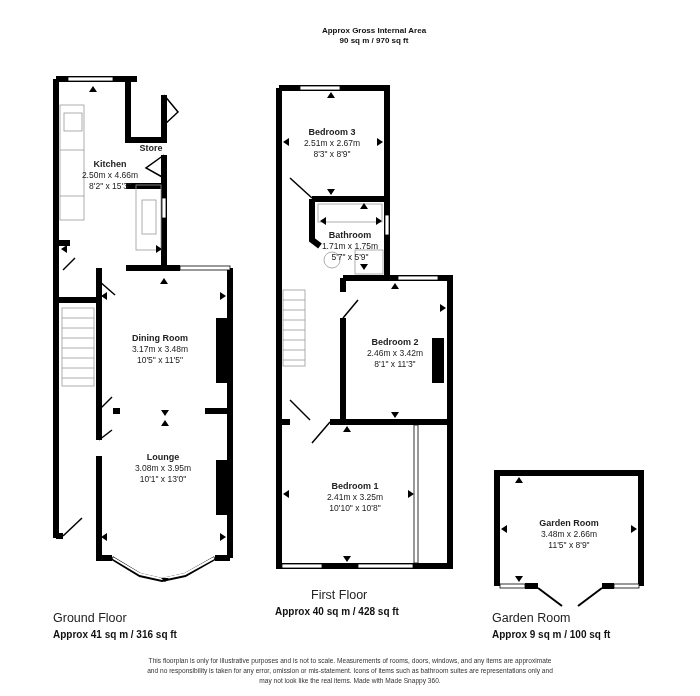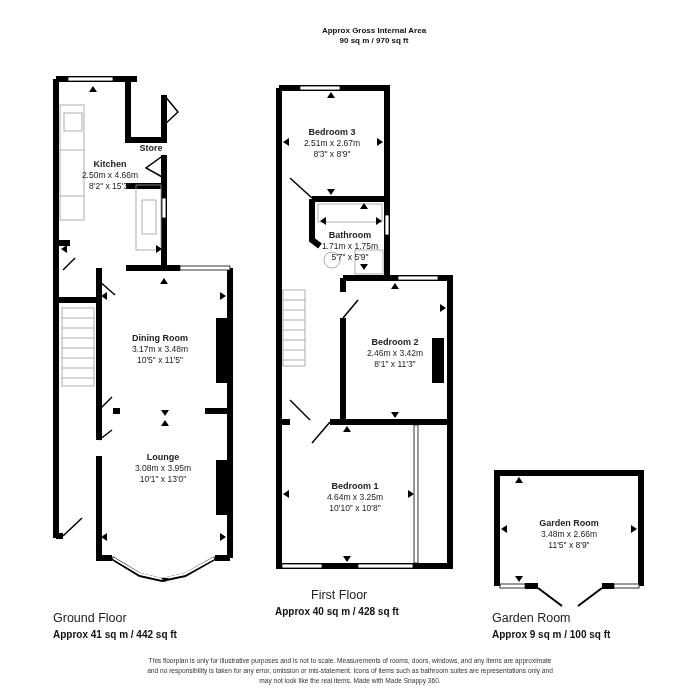--- a/index.html
+++ b/index.html
@@ -203,32 +203,32 @@
   <span>1.71m x 1.75m</span>
   <span>5'7" x 5'9"</span>
 </div>
 <div class="room-label" style="left:395px; top:337px;">
   <span class="name">Bedroom 2</span>
   <span>2.46m x 3.42m</span>
   <span>8'1" x 11'3"</span>
 </div>
 <div class="room-label" style="left:355px; top:481px;">
   <span class="name">Bedroom 1</span>
-  <span>4.64m x 3.25m</span>
+  <span>2.41m x 3.25m</span>
   <span>10'10" x 10'8"</span>
 </div>
 
 <div class="room-label" style="left:569px; top:518px;">
   <span class="name">Garden Room</span>
   <span>3.48m x 2.66m</span>
   <span>11'5" x 8'9"</span>
 </div>
 
 <div class="floor-title" style="left:53px; top:611px;">Ground Floor</div>
-<div class="floor-area" style="left:53px; top:629px;">Approx 41 sq m / 442 sq ft</div>
+<div class="floor-area" style="left:53px; top:629px;">Approx 41 sq m / 316 sq ft</div>
 
 <div class="floor-title" style="left:275px; top:588px;margin-left:36px;">First Floor</div>
 <div class="floor-area" style="left:275px; top:606px;">Approx 40 sq m / 428 sq ft</div>
 
 <div class="floor-title" style="left:492px; top:611px;">Garden Room</div>
 <div class="floor-area" style="left:492px; top:629px;">Approx 9 sq m / 100 sq ft</div>
 
 <div class="disclaimer">
   <div>This floorplan is only for illustrative purposes and is not to scale. Measurements of rooms, doors, windows, and any items are approximate</div>
   <div>and no responsibility is taken for any error, omission or mis-statement. Icons of items such as bathroom suites are representations only and</div>

